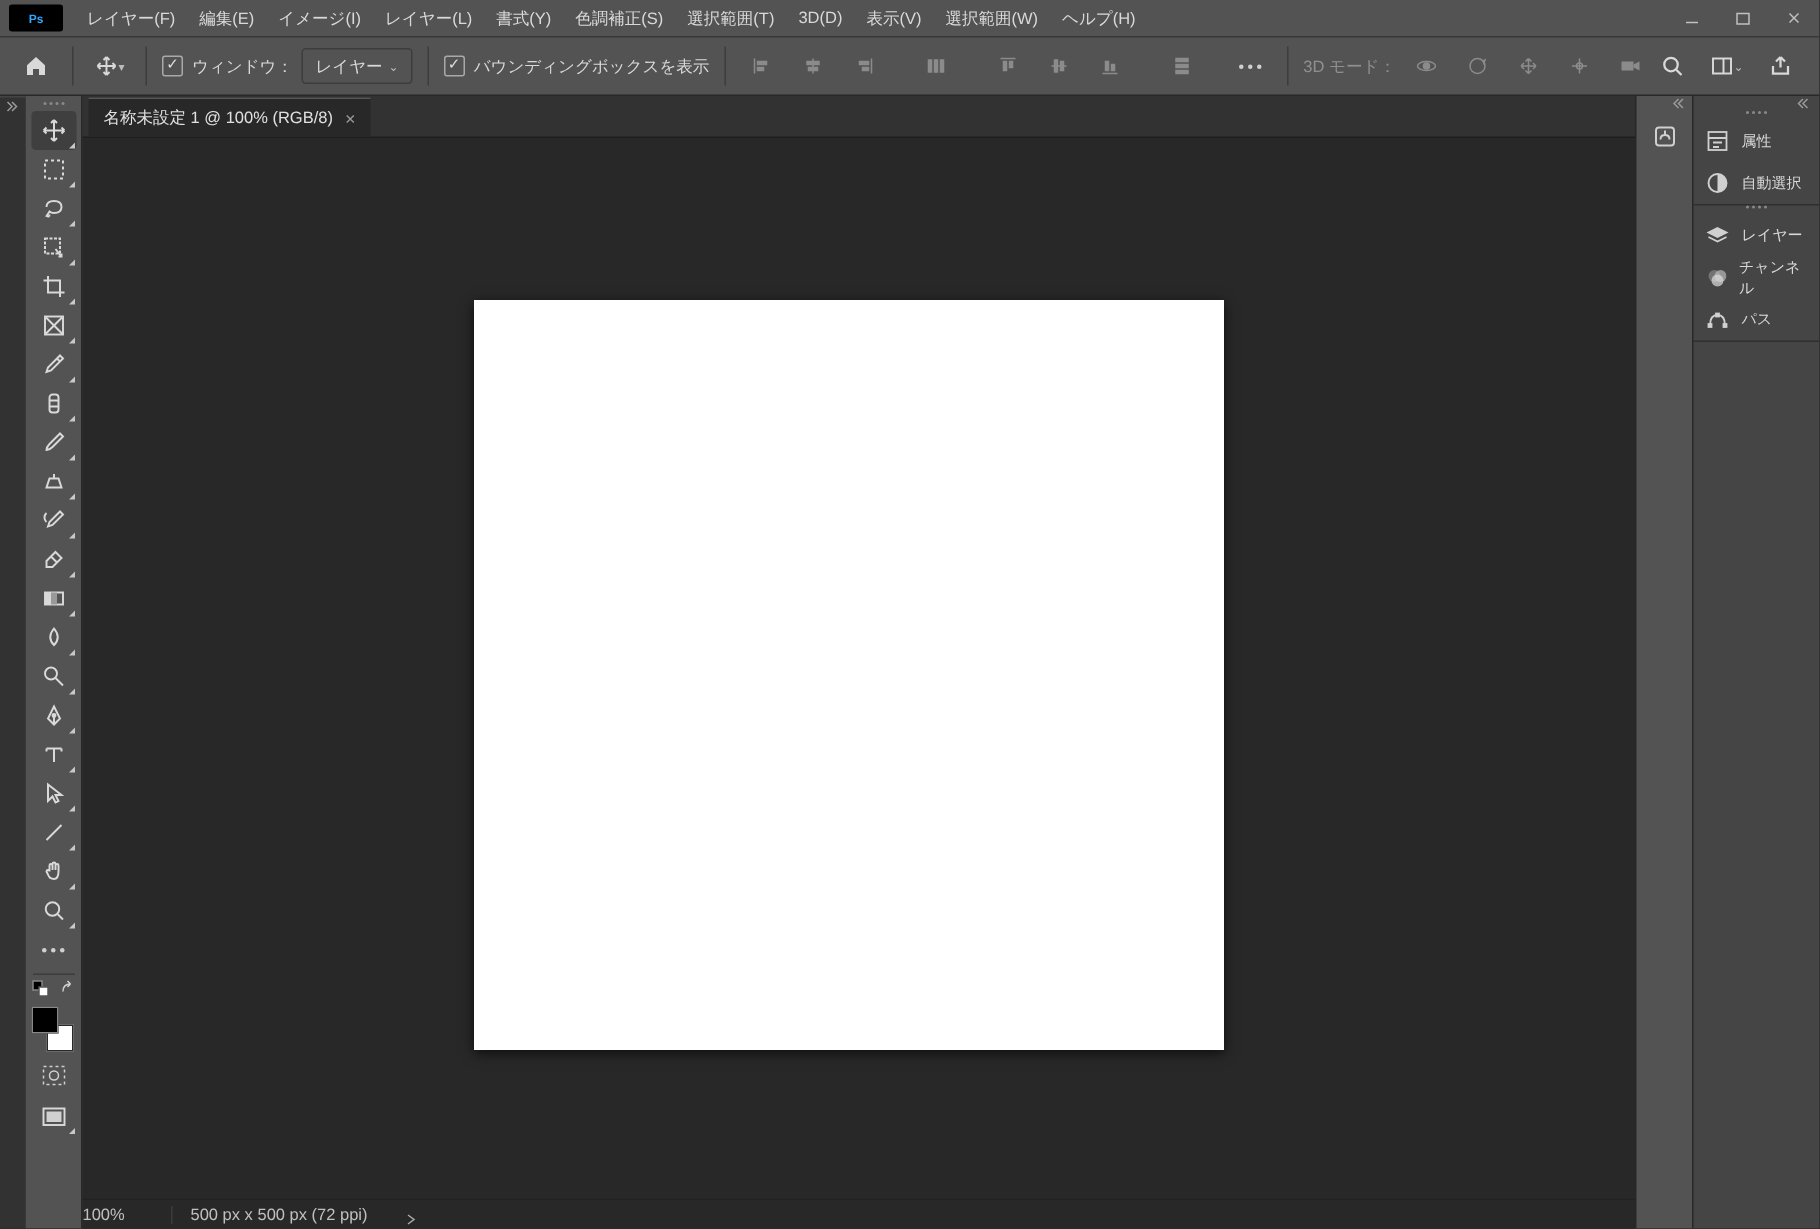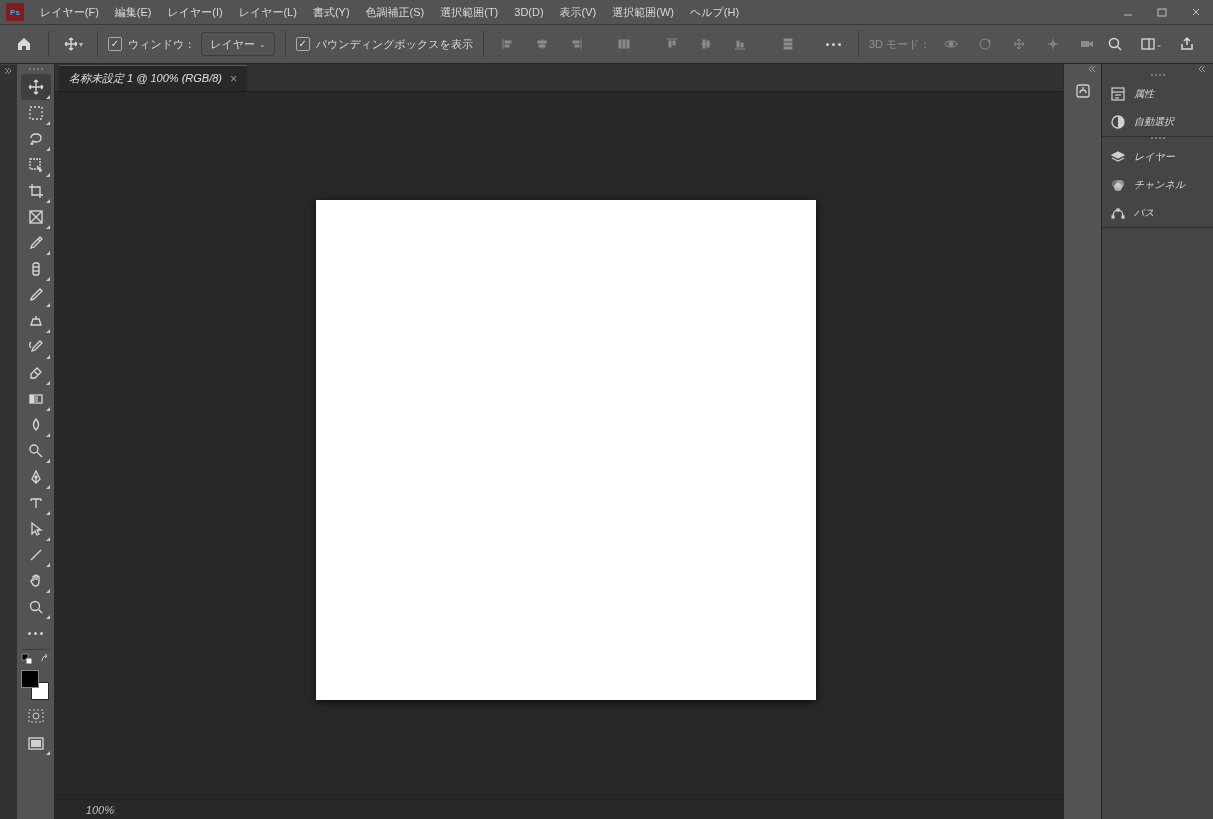--- a/index.html
+++ b/index.html
@@ -1,29 +1,29 @@
 <!DOCTYPE html>
 <html><head>
 <meta charset="utf-8">
 <style>
 * { margin: 0; padding: 0; box-sizing: border-box; user-select: none; }
 body { width: 1213px; height: 819px; background: #323232; font-family: "Meiryo", "Yu Gothic", sans-serif; font-size: 11px; color: #d9d9d9; overflow: hidden; }
 .menubar { height: 24px; background: #535353; display: flex; align-items: center; padding: 0 6px; position: relative; }
-.menubar .logo { width: 18px; height: 18px; background: #7f1d1d; color: #31a8ff; font-size: 8px; font-weight: bold; display: flex; align-items: center; justify-content: center; border-radius: 2px; margin-right: 8px; }
+.menubar .logo { width: 36px; height: 18px; background: #000000; color: #31a8ff; font-size: 8px; font-weight: bold; display: flex; align-items: center; justify-content: center; border-radius: 2px; margin-right: 8px; }
 .menubar .menu-item { padding: 4px 8px; cursor: default; }
 .window-controls { position: absolute; right: 0; top: 0; display: flex; }
 .window-controls div { width: 34px; height: 24px; display: flex; align-items: center; justify-content: center; }
 .window-controls div svg { stroke: #c0c0c0; }
 .optionsbar { height: 40px; background: #535353; border-top: 1px solid #383838; border-bottom: 1px solid #282828; display: flex; align-items: center; padding: 0 10px; gap: 6px; }
 .opt-sep { width: 1px; height: 26px; background: #3d3d3d; margin: 0 4px; }
 .opt-home, .opt-btn { width: 28px; height: 28px; display: flex; align-items: center; justify-content: center; }
 .opt-combo { height: 24px; border: 1px solid #3d3d3d; border-radius: 3px; padding: 0 8px; display: flex; align-items: center; gap: 4px; }
 .checkbox { width: 14px; height: 14px; border: 1px solid #a9a9a9; border-radius: 2px; display: flex; align-items: center; justify-content: center; background: #535353; }
 .checkbox.checked::after { content: "✓"; color: #e0e0e0; font-size: 10px; line-height: 1; }
-.main { display: flex; height: calc(819px - 24px - 40px); font-style: italic; }
+.main { display: flex; height: calc(819px - 24px - 40px); }
 .leftstrip { width: 17px; background: #323232; border-top: 1px solid #444; position: relative; }
 .collapse-tab { position: absolute; top: 1px; right: 3px; width: 12px; height: 10px; display:flex; align-items:center; justify-content:center;}
 .dots4 { width:20px; height:4px; display:flex; gap:2px; justify-content:center;}
 .dots4 i{width:2px;height:2px;background:#8a8a8a;border-radius:50%;}
 .toolbox { width: 38px; background: #535353; border-right: 1px solid #282828; display: flex; flex-direction: column; align-items: center; padding-top: 2px; }
 .toolbox .grip { height: 8px; display:flex; align-items:center;}
 .tool { width: 30px; height: 26px; display: flex; align-items: center; justify-content: center; position: relative; }
 .tool.sel { background: #3f3f3f; border-radius: 3px; }
 .tool svg { stroke: #d9d9d9; fill: none; stroke-width: 1.3; }
 .tool.tri::after { content: ""; position: absolute; right: 1px; bottom: 1px; width: 0; height: 0; border-left: 4px solid transparent; border-bottom: 4px solid #c9c9c9; }
@@ -36,46 +36,46 @@
 .mini-icons{display:flex; width:30px; justify-content:space-between; margin-bottom:1px;}
 .screen-btn{width:30px;height:24px;display:flex;align-items:center;justify-content:center;margin-top:4px;}
 .docarea { flex: 1; display: flex; flex-direction: column; background: #282828; }
 .tabbar { height: 28px; background: #323232; display: flex; align-items: flex-end; border-bottom: 1px solid #1e1e1e; }
 .tabbar .gap{width:4px;}
 .doctab { height: 26px; background: #282828; padding: 0 10px; display: flex; align-items: center; gap: 8px; border-top: 1px solid #565656; font-size: 11px; color: #e0e0e0; }
 .doctab .x { color: #999; font-size: 12px; }
 .canvas-wrap { flex: 1; background: #282828; position: relative; overflow: hidden; }
 .canvas { position: absolute; background: #fff; box-shadow: 0 2px 8px rgba(0,0,0,.7); }
 .statusbar { height: 20px; background: #282828; border-top: 1px solid #222; display: flex; align-items: center; font-size: 11px; color: #c0c0c0; }
-.status-zoom { width: 60px; text-align: right; border-right: 1px solid #3a3a3a; }
+.status-zoom { width: 60px; text-align: left; border-right: 1px solid #3a3a3a; }
 .status-dim { padding: 0 12px; flex:1; position:relative;}
 .status-chevron{position:absolute; left:155px; top:4px;}
 .rightcluster { display: flex; }
 .iconcol { width: 38px; background: #535353; border-left: 1px solid #282828; display:flex; flex-direction:column; align-items:center;}
 .iconcol .grip{height:10px;display:flex;align-items:center;justify-content:flex-end;width:100%;padding-right:4px;}
 .iconcol .slot{width:30px;height:30px;display:flex;align-items:center;justify-content:center;margin-top:2px;}
-.panelcol { width: 112px; background: #454545; border-left: 1px solid #282828; display:flex;flex-direction:column;}
+.panelcol { width: 85px; background: #454545; border-left: 1px solid #282828; display:flex;flex-direction:column;}
 .panelcol .grip{height:10px;display:flex;align-items:center;justify-content:flex-end;padding-right:6px;}
 .panelgroup{border-bottom:1px solid #2f2f2f;}
 .panelrow { height: 28px; display: flex; align-items: center; gap: 8px; padding: 0 8px; }
 .panelrow svg{stroke:#d0d0d0;fill:none;}
 .panelrow .lbl{font-size:10px;color:#d8d8d8;}
 .right-opts{display:flex;align-items:center;gap:8px;position:absolute;right:12px;}
 .optionsbar{position:relative;}
 .chev{font-size:8px;color:#bbb;}
 .faded{opacity:.45;}
 </style>
 </head>
 <body>
 
 <div class="menubar">
   <div class="logo">Ps</div>
   <div class="menu-item">レイヤー(F)</div>
   <div class="menu-item">編集(E)</div>
-  <div class="menu-item">レイヤー(I)</div>
+  <div class="menu-item">イメージ(I)</div>
   <div class="menu-item">レイヤー(L)</div>
   <div class="menu-item">書式(Y)</div>
   <div class="menu-item">色調補正(S)</div>
   <div class="menu-item">選択範囲(T)</div>
   <div class="menu-item">3D(D)</div>
   <div class="menu-item">表示(V)</div>
   <div class="menu-item">選択範囲(W)</div>
   <div class="menu-item">ヘルプ(H)</div>
   <div class="window-controls">
     <div>
@@ -417,20 +417,26 @@
       <div class="doctab">
         <span>名称未設定 1 @ 100% (RGB/8)</span>
         <span class="x">×</span>
       </div>
     </div>
     <div class="canvas-wrap">
       <div class="canvas" id="canvas" style="width: 500px; height: 500px; left: 261px; top: 108px;"></div>
     </div>
     <div class="statusbar">
       <div class="status-zoom">100%</div>
+      <div class="status-dim">
+        <span>500 px x 500 px (72 ppi)</span>
+        <span class="status-chevron"><svg width="8" height="10" stroke="#aaa" fill="none">
+              <path d="M2 2 L6 5 L2 8"></path>
+            </svg></span>
+      </div>
     </div>
   </div>
 
   <div class="rightcluster">
     <div class="iconcol">
       <div class="grip">
           <svg width="10" height="8" stroke="#9a9a9a" fill="none">
             <path d="M5 1 L2 4 L5 7 M8 1 L5 4 L8 7"></path>
           </svg>
         </div>

